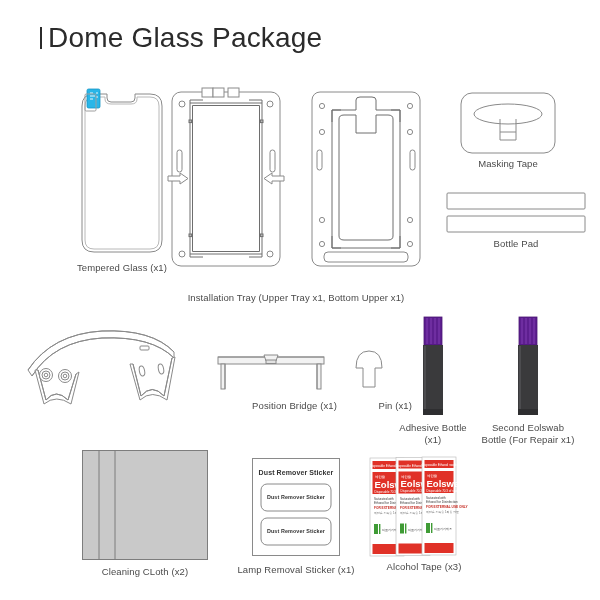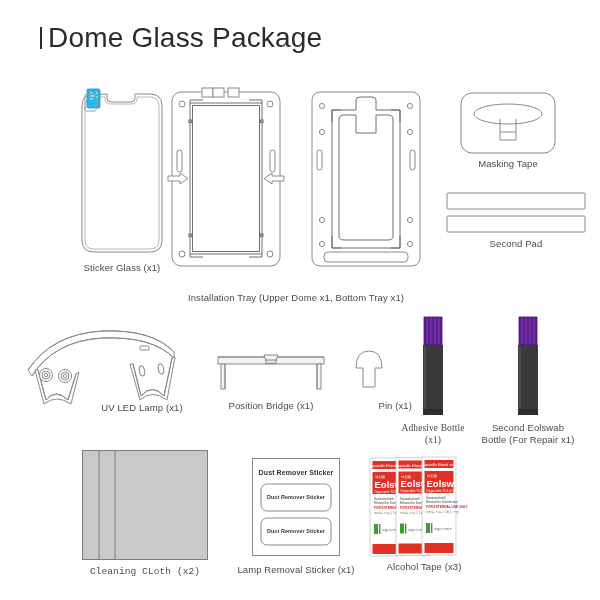--- a/index.html
+++ b/index.html
@@ -79,21 +79,21 @@
 
       <path class="ln" style="stroke:#b8b8b8" d="M11 18 Q11 9 20 9 L31 9 L31 11 Q31 16 37 16 L57 16 Q63 16 63 11 L63 9 L76 9 Q85 9 85 18
                            L85 152 Q85 161 76 161 L20 161 Q11 161 11 152 Z"></path>
 
       <g>
         <rect x="13" y="1" width="13" height="19" rx="1.5" fill="#29b6e8" stroke="#1896c4" stroke-width="0.8"></rect>
         <path d="M16 5 l3 0 M16 8 l5 0 M16 11 l3 0 M22 5 l2 0 M22 9 l2 0" stroke="#ffffff" stroke-width="0.9" fill="none"></path>
         <rect x="11" y="6" width="11" height="17" rx="1.2" class="ln" style="stroke:#9e9e9e"></rect>
       </g>
     </svg>
-    <div class="caption" style="left:-26px; top:174px; width:148px;">Sticker Glass (x1)</div>
+    <div class="caption" style="left:-26px; top:174px; width:148px;">Tempered Glass (x1)</div>
   </div>
 
   <div class="item" style="left:170px; top:88px;">
 
     <svg width="112" height="180" viewBox="0 0 112 180" style="position:absolute; left:0; top:0;">
       <rect x="2" y="4" width="108" height="174" rx="9" class="fl-w"></rect>
 
       <rect x="32" y="0" width="11" height="9" class="fl-w"></rect>
       <rect x="43" y="0" width="11" height="9" class="fl-w"></rect>
       <rect x="58" y="0" width="11" height="9" class="fl-w"></rect>
@@ -147,39 +147,39 @@
       <circle cx="100" cy="44" r="2.6" class="fl-w"></circle>
       <circle cx="12" cy="132" r="2.6" class="fl-w"></circle>
       <circle cx="100" cy="132" r="2.6" class="fl-w"></circle>
       <circle cx="12" cy="156" r="2.6" class="fl-w"></circle>
       <circle cx="100" cy="156" r="2.6" class="fl-w"></circle>
 
       <rect x="7" y="62" width="5" height="20" rx="2.4" class="fl-w"></rect>
       <rect x="100" y="62" width="5" height="20" rx="2.4" class="fl-w"></rect>
     </svg>
 
-    <div class="caption" style="left:-46px; top:204px; width:344px;">Installation Tray (Upper Dome x1, Bottom Tray x1)</div>
+    <div class="caption" style="left:-46px; top:204px; width:344px;">Installation Tray (Upper Tray x1, Bottom Upper x1)</div>
   </div>
 
   <div class="item" style="left:460px; top:92px;">
     <svg width="96" height="62" viewBox="0 0 96 62">
       <rect x="1" y="1" width="94" height="60" rx="11" class="fl-w"></rect>
       <ellipse cx="48" cy="22" rx="34" ry="10" class="fl-w"></ellipse>
       <path class="ln" d="M40 27 L40 48 L56 48 L56 27"></path>
       <path class="ln" d="M40 40 L56 40"></path>
     </svg>
     <div class="caption" style="left:-12px; top:66px; width:120px;">Masking Tape</div>
   </div>
 
   <div class="item" style="left:446px; top:192px;">
     <svg width="140" height="42" viewBox="0 0 140 42">
       <rect x="1" y="1" width="138" height="16" rx="1" class="fl-w"></rect>
       <rect x="1" y="24" width="138" height="16" rx="1" class="fl-w"></rect>
     </svg>
-    <div class="caption" style="left:10px; top:46px; width:120px;">Second Pad</div>
+    <div class="caption" style="left:10px; top:46px; width:120px;">Bottle Pad</div>
   </div>
 
   <div class="item" style="left:22px; top:326px;">
     <svg width="160" height="80" viewBox="0 0 160 80">
 
       <path class="fl-w" d="M6 44 Q30 8 80 5 Q130 3 152 26 L152 32 Q130 10 80 12 Q32 15 10 50 Z"></path>
       <path class="ln" d="M6 44 Q30 8 80 5 Q130 3 152 26"></path>
       <path class="ln" d="M10 50 Q32 15 80 12 Q130 10 152 32"></path>
 
       <rect x="118" y="20" width="9" height="4" rx="1" class="fl-w"></rect>
@@ -195,59 +195,58 @@
         <circle cx="43" cy="50" r="4" class="ln"></circle>
         <circle cx="43" cy="50" r="1.8" class="ln"></circle>
       </g>
 
       <path class="fl-w" d="M108 38 L111 38 L119 70 Q130 57 142 70 L150 32 L153 31 L145 74 Q130 63 118 74 Z"></path>
       <path class="ln" d="M111 38 L119 70 Q130 57 142 70 L150 32"></path>
 
       <ellipse cx="120" cy="45" rx="2.6" ry="5" transform="rotate(-12 120 45)" class="fl-w"></ellipse>
       <ellipse cx="139" cy="43" rx="2.6" ry="5" transform="rotate(-12 139 43)" class="fl-w"></ellipse>
     </svg>
-    <div class="caption" style="left:40px; top:76px; width:160px;">UV LED Lamp (x1)</div>
   </div>
 
   <div class="item" style="left:218px; top:352px;">
     <svg width="106" height="42" viewBox="0 0 106 42">
 
       <rect x="0" y="5" width="106" height="7" class="fl-lg"></rect>
       <path class="ln" d="M0 5 L106 5"></path>
 
       <path class="fl-lg" d="M46 3 L60 3 L58 9 L48 9 Z"></path>
       <rect x="48" y="8" width="10" height="3.5" class="fl-g"></rect>
 
       <rect x="3" y="12" width="4" height="25" class="fl-lg"></rect>
       <rect x="99" y="12" width="4" height="25" class="fl-lg"></rect>
 
       <path class="ln" d="M7 12 L7 37 M99 12 L99 37"></path>
     </svg>
-    <div class="caption" style="left:-13px; top:48px; width:132px;">Position Bridge (x1)</div>
+    <div class="caption" style="left:-13px; top:48px; width:132px;text-align:right;">Position Bridge (x1)</div>
   </div>
 
   <div class="item" style="left:352px; top:348px;">
     <svg width="34" height="42" viewBox="0 0 34 42">
       <path class="fl-w" d="M4 20 Q4 3 17 3 Q30 3 30 20 L23 20 L23 39 L11 39 L11 20 Z"></path>
     </svg>
     <div class="caption" style="left:-26px; top:52px; width:86px;text-align:right;">Pin (x1)</div>
   </div>
 
   <div class="item" style="left:418px; top:317px;">
     <svg width="30" height="100" viewBox="0 0 30 100">
 
       <rect x="6" y="0" width="18" height="28" fill="#5d1f8f"></rect>
       <path d="M9 1 L9 27 M13 1 L13 27 M17 1 L17 27 M21 1 L21 27" stroke="#7e3bb0" stroke-width="1.1"></path>
       <rect x="6" y="0" width="18" height="28" fill="none" stroke="#4a1673" stroke-width="0.8"></rect>
 
       <path d="M5 28 L25 28 L25 95 Q25 98 22 98 L8 98 Q5 98 5 95 Z" fill="#3a3a3c"></path>
       <path d="M7 29 L7 96" stroke="#555558" stroke-width="1.4"></path>
       <rect x="5" y="92" width="20" height="6" fill="#2e2e30"></rect>
     </svg>
-    <div class="caption" style="left:-40px; top:105px; width:110px;font-family:Liberation Serif, serif;">Adhesive Bottle
+    <div class="caption" style="left:-40px; top:105px; width:110px;">Adhesive Bottle
 (x1)</div>
   </div>
 
   <div class="item" style="left:513px; top:317px;">
     <svg width="30" height="100" viewBox="0 0 30 100">
       <rect x="6" y="0" width="18" height="28" fill="#5d1f8f"></rect>
       <path d="M9 1 L9 27 M13 1 L13 27 M17 1 L17 27 M21 1 L21 27" stroke="#7e3bb0" stroke-width="1.1"></path>
       <rect x="6" y="0" width="18" height="28" fill="none" stroke="#4a1673" stroke-width="0.8"></rect>
       <path d="M5 28 L25 28 L25 95 Q25 98 22 98 L8 98 Q5 98 5 95 Z" fill="#3a3a3c"></path>
       <path d="M7 29 L7 96" stroke="#555558" stroke-width="1.4"></path>
@@ -255,21 +254,21 @@
     </svg>
     <div class="caption" style="left:-48px; top:105px; width:126px;">Second Eolswab
 Bottle (For Repair x1)</div>
   </div>
 
   <div class="item" style="left:82px; top:450px;">
     <svg width="126" height="110" viewBox="0 0 126 110">
       <rect x="0.5" y="0.5" width="125" height="109" fill="#c9c9c9" stroke="#7d7d7d" stroke-width="1"></rect>
       <path d="M17 0 L17 110 M33 0 L33 110" stroke="#7d7d7d" stroke-width="1" fill="none"></path>
     </svg>
-    <div class="caption" style="left:-10px; top:116px; width:146px;font-family:Liberation Mono, monospace;">Cleaning CLoth (x2)</div>
+    <div class="caption" style="left:-10px; top:116px; width:146px;">Cleaning CLoth (x2)</div>
   </div>
 
   <div class="item" style="left:252px; top:458px;">
     <svg width="88" height="98" viewBox="0 0 88 98">
       <rect x="0.5" y="0.5" width="87" height="97" class="fl-w"></rect>
       <rect x="9" y="26" width="70" height="27" rx="6" class="fl-w"></rect>
       <rect x="9" y="60" width="70" height="27" rx="6" class="fl-w"></rect>
     </svg>
     <div class="caption" style="left:0px; top:10px; width:88px; font-size:7px; font-weight:bold; color:#333;">Dust Remover Sticker</div>
     <div class="caption" style="left:9px; top:36px; width:70px; font-size:5.4px; font-weight:bold; color:#333;">Dust Remover Sticker</div>

